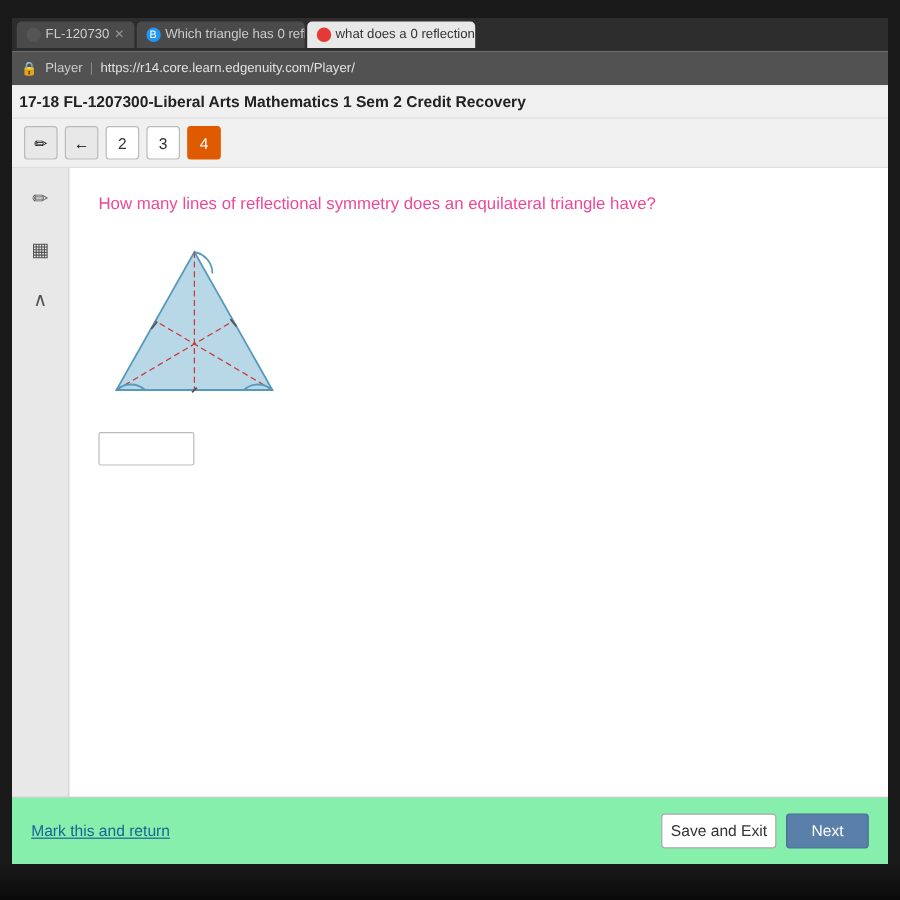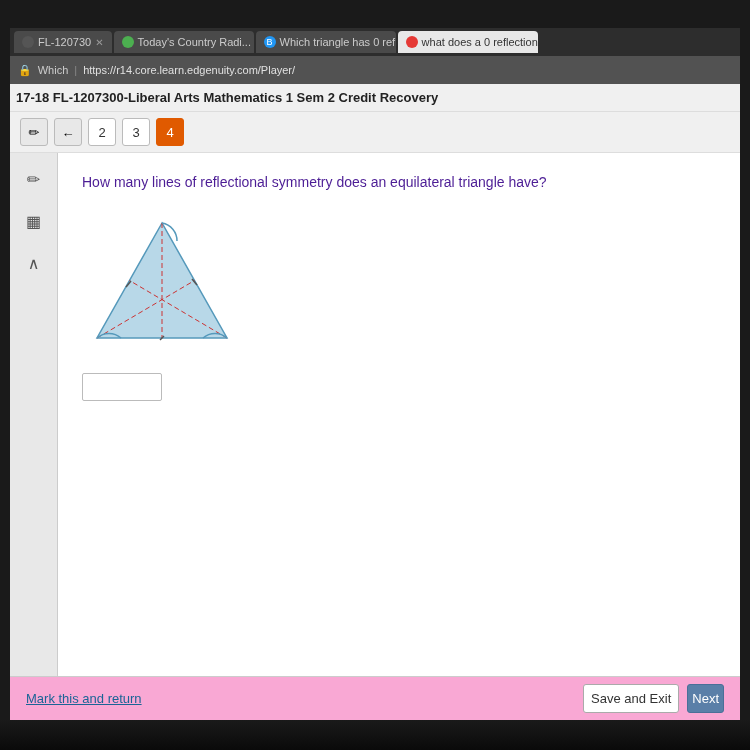--- a/index.html
+++ b/index.html
@@ -170,21 +170,21 @@
     .question-area {
       flex: 1;
       background: #fff;
       padding: 20px 24px;
       overflow-y: auto;
       position: relative;
     }
 
     .question-text {
       font-size: 14px;
-      color: #4c1d95;
+      color: #ec4899;
       margin-bottom: 20px;
       line-height: 1.4;
     }
 
     .triangle-container {
       margin: 10px 0;
     }
 
     .answer-input {
       width: 80px;
@@ -195,22 +195,22 @@
       padding: 2px 6px;
       font-size: 13px;
     }
 
     
     .footer {
       position: absolute;
       bottom: 0;
       left: 0;
       right: 0;
-      height: 44px;
-      background: #f9a8d4;
+      height: 56px;
+      background: #86efac;
       border-top: 1px solid #ccc;
       display: flex;
       align-items: center;
       justify-content: space-between;
       padding: 0 16px;
     }
 
     .mark-return-link {
       font-size: 13px;
       color: #1a6496;
@@ -230,21 +230,21 @@
       padding: 6px 7px;
       font-size: 13px;
       color: #333;
       cursor: pointer;
     }
 
     .btn-next {
       background: #5a7fa8;
       border: 1px solid #4a6f98;
       border-radius: 3px;
-      padding: 6px 4px;
+      padding: 6px 20px;
       font-size: 13px;
       color: white;
       cursor: pointer;
     }
 
     
     .bezel-bottom {
       position: absolute;
       bottom: 0;
       left: 0;
@@ -275,21 +275,20 @@
     }
 
     .screen-wrapper {
       position: absolute;
       top: 15px;
       left: 10px;
       right: 10px;
       bottom: 30px;
       background: #fff;
       overflow: hidden;
-      margin-top: 13px;
     }
 
     svg.triangle-svg {
       display: block;
     }
   </style>
 </head>
 <body>
 
 <div class="bezel-sides"></div>
@@ -298,39 +297,34 @@
 
 <div class="screen-wrapper">
 
   <div class="tab-bar">
     <div class="tab">
       <div class="tab-icon" style="background:#555;"></div>
       <span>FL-120730</span>
       <span class="tab-close">✕</span>
     </div>
     <div class="tab">
-      <div class="tab-icon" style="background:#4caf50;"></div>
-      <span>Today's Country Radi...</span>
-
-    </div>
-    <div class="tab">
       <div class="tab-icon" style="background:#2196f3; font-size:9px; color:white; display:flex; align-items:center; justify-content:center;">B</div>
       <span>Which triangle has 0 refl...</span>
 
     </div>
     <div class="tab active">
       <div class="tab-icon" style="background:#e53935;"></div>
       <span>what does a 0 reflections</span>
 
     </div>
   </div>
 
   <div class="address-bar">
     <span class="lock-icon-wrap">🔒</span>
-    <span class="secure-label">Which</span>
+    <span class="secure-label">Player</span>
     <span class="divider-v">|</span>
     <span class="url-text">https://r14.core.learn.edgenuity.com/Player/</span>
   </div>
 
   <div class="course-title-bar">
     <span>17-18 FL-1207300-Liberal Arts Mathematics 1 Sem 2 Credit Recovery</span>
   </div>
 
   <div class="toolbar">
     <div class="tool-btn">✏</div>

